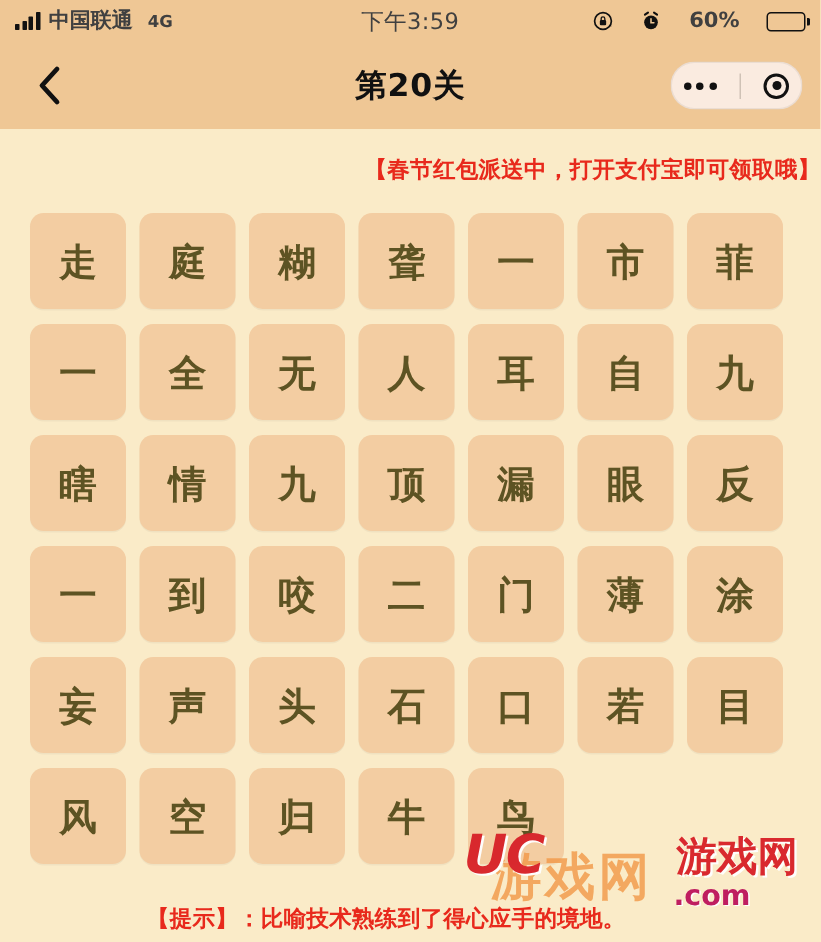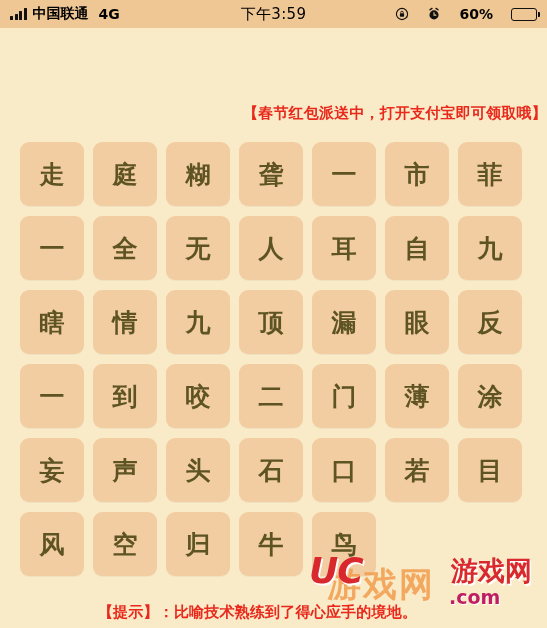--- a/index.html
+++ b/index.html
@@ -15,36 +15,36 @@
     background:#FAEBC8;
   }
 
   
   .statusbar {
     position:absolute; top:0; left:0;
     width:547px; height:28px;
     background:#EFC795;
     display:flex; align-items:center;
     padding:0 10px;
-    color:#000000;
+    color:#404040;
   }
   .sb-left { display:flex; align-items:center; gap:6px; flex:0 0 auto; }
   .sb-center { position:absolute; left:0; right:0; text-align:center;
                font-size:15px; font-weight:normal; letter-spacing:.3px; pointer-events:none; }
   .sb-right { margin-left:auto; display:flex; align-items:center; gap:18px; position:relative; z-index:2; }
 
   .signal { display:flex; align-items:flex-end; gap:1.5px; height:12px; }
   .signal i { display:block; width:3px; background:#111; border-radius:.5px; }
   .signal i:nth-child(1){ height:4px; }
   .signal i:nth-child(2){ height:6.5px; }
   .signal i:nth-child(3){ height:9px; }
   .signal i:nth-child(4){ height:12px; }
 
   .carrier { font-size:14px; font-weight:bold; }
-  .netmode { font-size:14px; font-weight:bold; margin-left:4px; }
+  .netmode { font-size:11px; font-weight:bold; margin-left:4px; }
 
   .pct { font-size:14px; font-weight:bold; }
   .battery {
     width:26px; height:13px; border:1.6px solid #111; border-radius:3px;
     position:relative; padding:1.4px;
   }
   .battery::after{
     content:""; position:absolute; right:-3.6px; top:3.4px;
     width:2px; height:5px; background:#111; border-radius:0 1px 1px 0;
   }
@@ -193,20 +193,39 @@
         <path d="M8 6.3v3h2.2" fill="none" stroke="#EFC795" stroke-width="1.2" stroke-linecap="round"></path>
         <path d="M3.4 3.2l2.3-1.6M12.6 3.2l-2.3-1.6" stroke="#111" stroke-width="1.6" stroke-linecap="round"></path>
       </svg>
       <span class="pct">60%</span>
       <span class="battery">
         <span class="fill" id="battery-fill" style="width: 60%;"></span>
       </span>
     </div>
   </div>
 
+  <div class="navbar">
+    <div class="back">
+      <svg width="17" height="28" viewBox="0 0 17 28">
+        <path d="M14 3L4 14l10 11" fill="none" stroke="#111" stroke-width="3.2" stroke-linecap="round" stroke-linejoin="round"></path>
+      </svg>
+    </div>
+    <div class="nav-title">第20关</div>
+    <div class="capsule">
+      <span class="dots">
+          <span></span>
+          <span></span>
+          <span></span>
+        </span>
+      <span class="cap-div"></span>
+      <span class="target">
+          <span></span>
+        </span>
+    </div>
+  </div>
 
   <div class="banner">【春节红包派送中，打开支付宝即可领取哦】</div>
 
   <div class="grid" id="tile-grid">
       <div class="tile">走</div>
       <div class="tile">庭</div>
       <div class="tile">糊</div>
       <div class="tile">聋</div>
       <div class="tile">一</div>
       <div class="tile">市</div>

